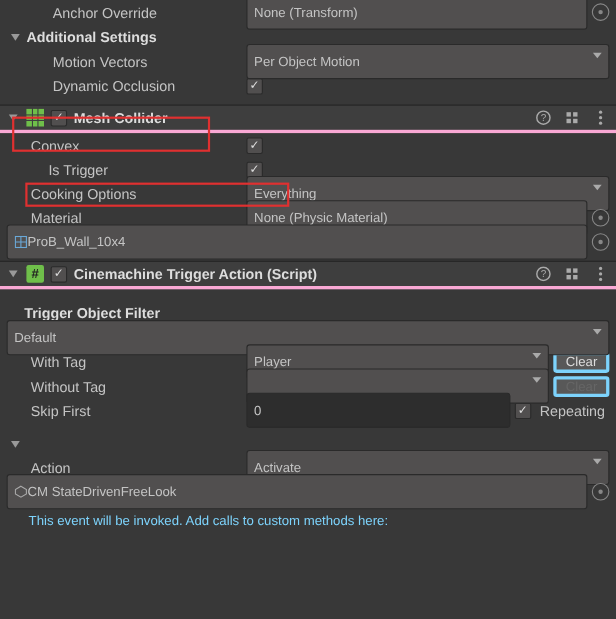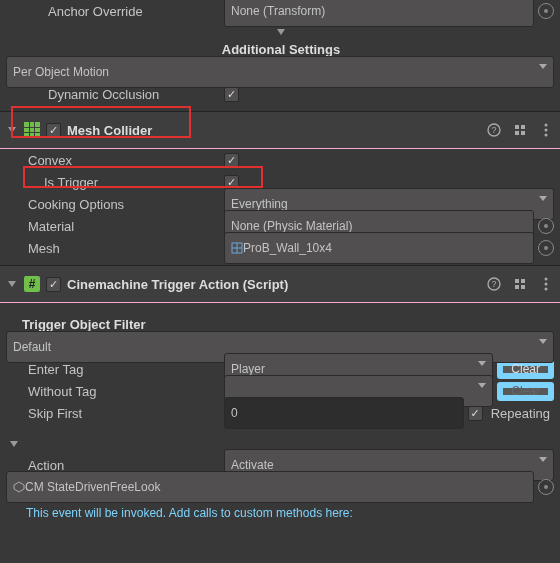--- a/index.html
+++ b/index.html
@@ -100,22 +100,22 @@
   }
   .foldout::before {
     content: "";
     border-left: 4px solid transparent;
     border-right: 4px solid transparent;
     border-top: 6px solid #999;
   }
   .component-header {
     background: #3e3e3e;
     border-top: 1px solid #222;
-    border-bottom: 1px solid #f9a8d4;
-    height: 38px;
+    border-bottom: 3px solid #f9a8d4;
+    height: 26px;
     display: flex;
     align-items: center;
     padding: 0 6px;
     gap: 6px;
     position: relative;
   }
   .component-header .title {
     font-weight: 600;
     color: #ddd;
     flex: 1;
@@ -134,21 +134,21 @@
   .section-title {
     font-weight: 600;
     color: #ddd;
     padding: 4px 6px 4px 22px;
     display: flex;
     align-items: center;
     gap: 4px;
   }
   .btn {
     background: #585858;
-    border: 6px solid #7dd3fc;
+    border: 3px solid #7dd3fc;
     border-radius: 3px;
     color: #ddd;
     font-size: 12px;
     padding: 1px 8px;
     height: 19px;
     display: flex;
     align-items: center;
     cursor: pointer;
   }
   .btn.disabled { color: #666; }
@@ -190,26 +190,27 @@
 <div class="row">
   <div class="label indent-2">Anchor Override</div>
   <div class="field">
     <div class="objfield">
       <span>None (Transform)</span>
     </div>
     <div class="target-circle"></div>
   </div>
 </div>
 
-<div class="section-title" style="padding-left:8px;flex-direction:column;">
+<div class="section-title" style="padding-left:8px;">
   <span class="foldout"></span>
   <span>Additional Settings</span>
 </div>
 
 <div class="row">
+  <div class="label indent-2">Motion Vectors</div>
   <div class="field">
     <div class="dropdown">
       <span>Per Object Motion</span>
     </div>
   </div>
 </div>
 
 <div class="row">
   <div class="label indent-2">Dynamic Occlusion</div>
   <div class="field">
@@ -286,21 +287,20 @@
   <div class="label" style="padding-left:22px">Material</div>
   <div class="field">
     <div class="objfield">
       <span>None (Physic Material)</span>
     </div>
     <div class="target-circle"></div>
   </div>
 </div>
 
 <div class="row">
-  <div class="label" style="padding-left:22px">Mesh</div>
   <div class="field">
     <div class="objfield">
       <span class="objfield-icon">
         <svg width="12" height="12" viewBox="0 0 12 12">
             <rect x="1" y="1" width="10" height="10" fill="none" stroke="#6aa8d8" stroke-width="1"></rect>
             <line x1="1" y1="6" x2="11" y2="6" stroke="#6aa8d8"></line>
             <line x1="6" y1="1" x2="6" y2="11" stroke="#6aa8d8"></line>
           </svg>
       </span>
       <span>ProB_Wall_10x4</span>
@@ -349,21 +349,21 @@
 
 <div class="row">
   <div class="field">
     <div class="dropdown">
       <span>Default</span>
     </div>
   </div>
 </div>
 
 <div class="row">
-  <div class="label" style="padding-left:22px">Enter Tag</div>
+  <div class="label" style="padding-left:22px">With Tag</div>
   <div class="field">
     <div class="dropdown" style="flex:1">
       <span>Player</span>
     </div>
     <div class="btn">Clear</div>
   </div>
 </div>
 
 <div class="row">
   <div class="label" style="padding-left:22px">Without Tag</div>

